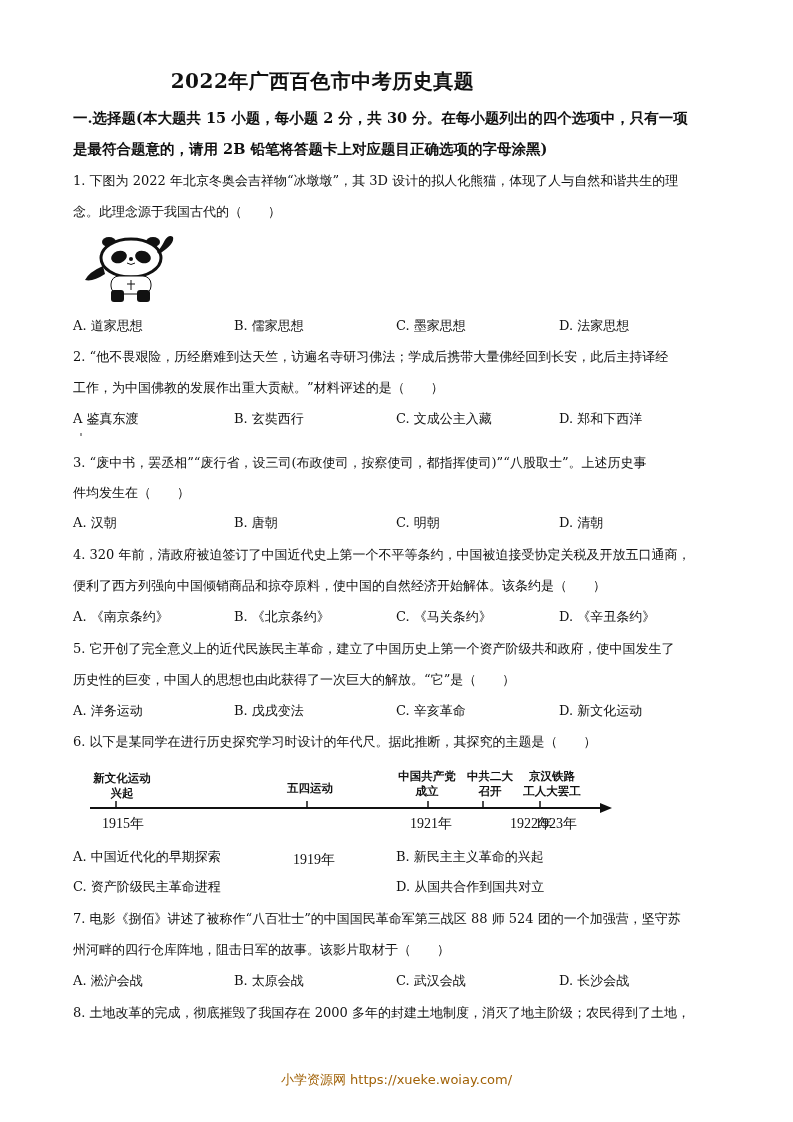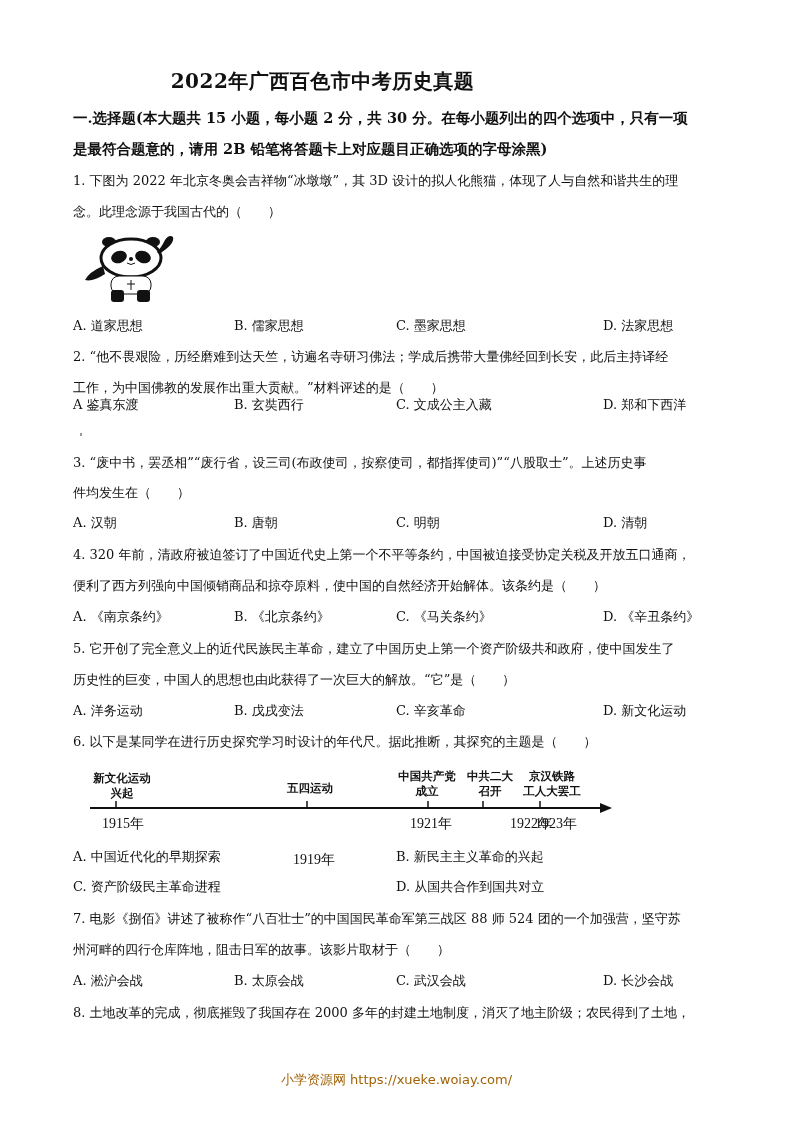--- a/index.html
+++ b/index.html
@@ -21,21 +21,21 @@
       font-size: 13px; line-height: 18px; white-space: nowrap;
     }
     .opts {
       position: absolute; left: 73px; width: 660px; height: 18px;
       font-size: 13px; line-height: 18px;
     }
     .opt { position: absolute; top: 0; white-space: nowrap; }
     .opt.a { left: 0; }
     .opt.b { left: 161px; }
     .opt.c { left: 323px; }
-    .opt.d { left: 486px; margin-left: 44px; }
+    .opt.d { left: 486px; }
     .opt.b2 { left: 323px; }
     .panda { position: absolute; left: 75px; top: 232px; width: 110px; height: 75px; }
     .timeline { position: absolute; left: 80px; top: 765px; width: 540px; height: 70px; }
     .tl-label {
       position: absolute; font-size: 11.5px; font-weight: bold; text-align: center;
       line-height: 15px; white-space: nowrap; font-family: "DejaVu Sans", sans-serif;
     }
     .tl-year {
       position: absolute; top: 50px; font-size: 14px; white-space: nowrap;
       font-family: "Liberation Serif", serif;
@@ -75,21 +75,21 @@
 </svg>
 <div class="opts" style="top:317px;">
   <span class="opt a">A. 道家思想</span>
   <span class="opt b">B. 儒家思想</span>
   <span class="opt c">C. 墨家思想</span>
   <span class="opt d">D. 法家思想</span>
 </div>
 
 <div class="qline" style="top:348px;">2. “他不畏艰险，历经磨难到达天竺，访遍名寺研习佛法；学成后携带大量佛经回到长安，此后主持译经</div>
 <div class="qline" style="top:379px;">工作，为中国佛教的发展作出重大贡献。”材料评述的是（　　）</div>
-<div class="opts" style="top:396px;">
+<div class="opts" style="top:410px;">
   <span class="opt a">A  鉴真东渡</span>
   <span class="opt b">B. 玄奘西行</span>
   <span class="opt c">C. 文成公主入藏</span>
   <span class="opt d">D. 郑和下西洋</span>
 </div>
 <div class="dot"></div>
 
 <div class="qline" style="top:454px;">3. “废中书，罢丞相”“废行省，设三司(布政使司，按察使司，都指挥使司)”“八股取士”。上述历史事</div>
 <div class="qline" style="top:484px;">件均发生在（　　）</div>
 <div class="opts" style="top:514px;">

